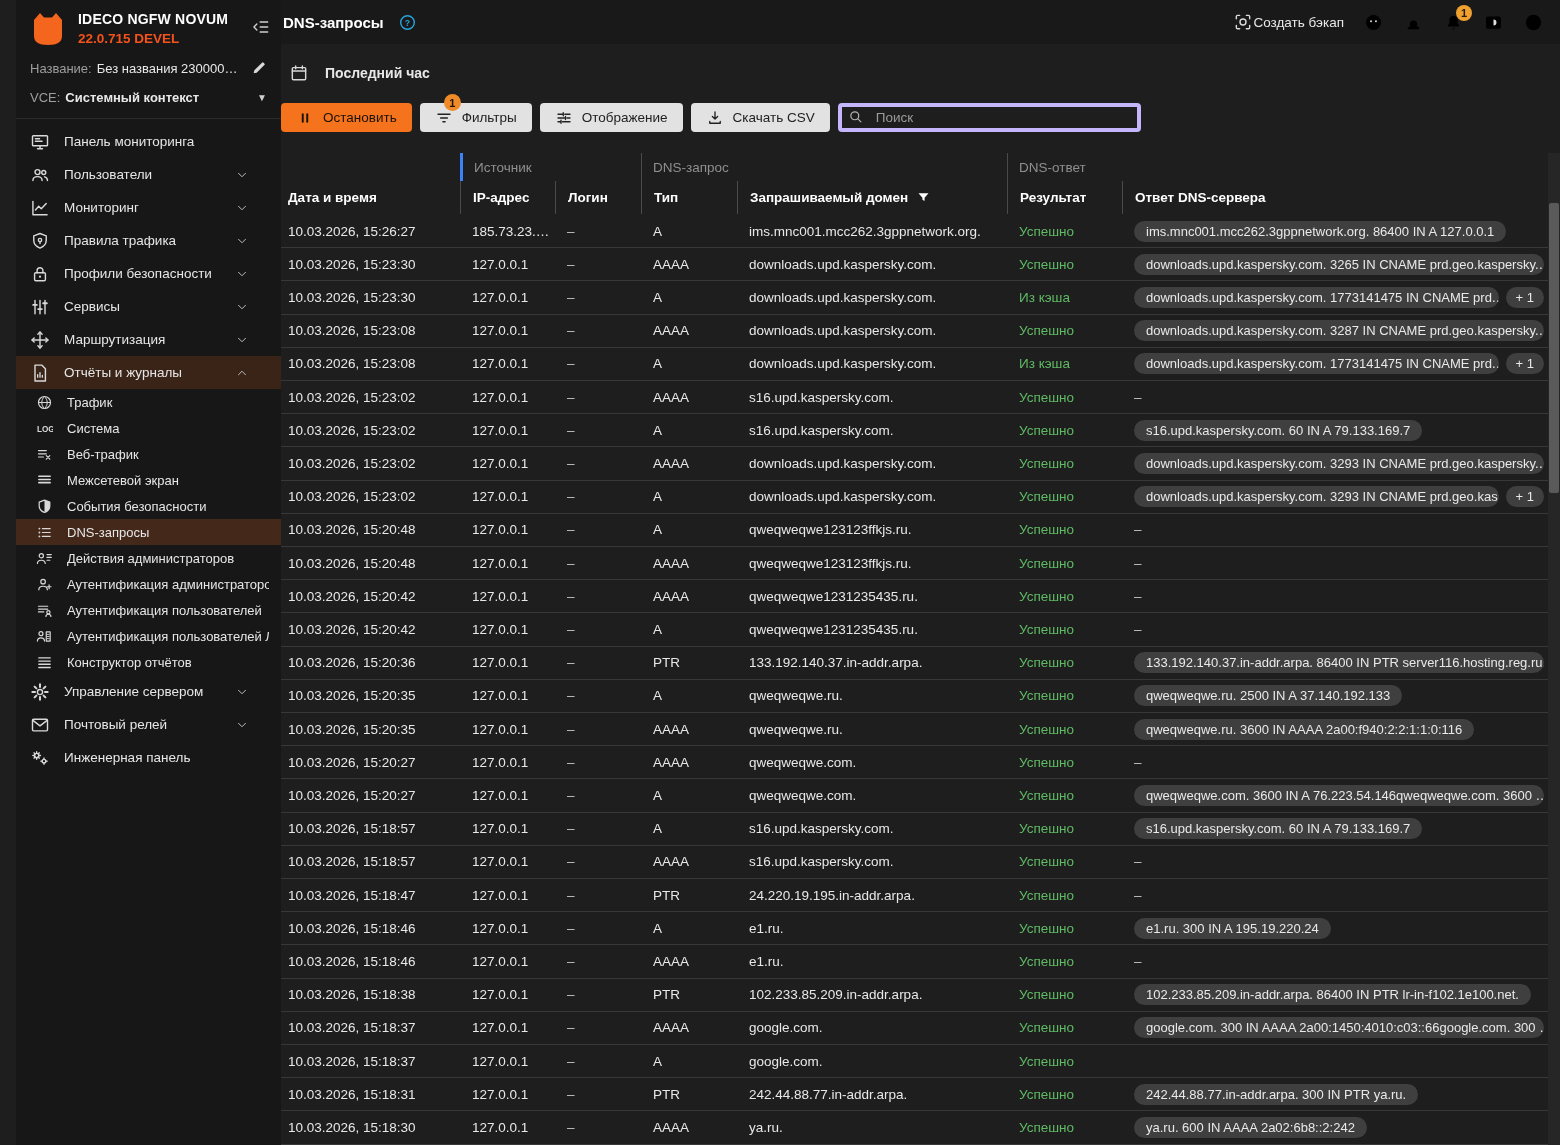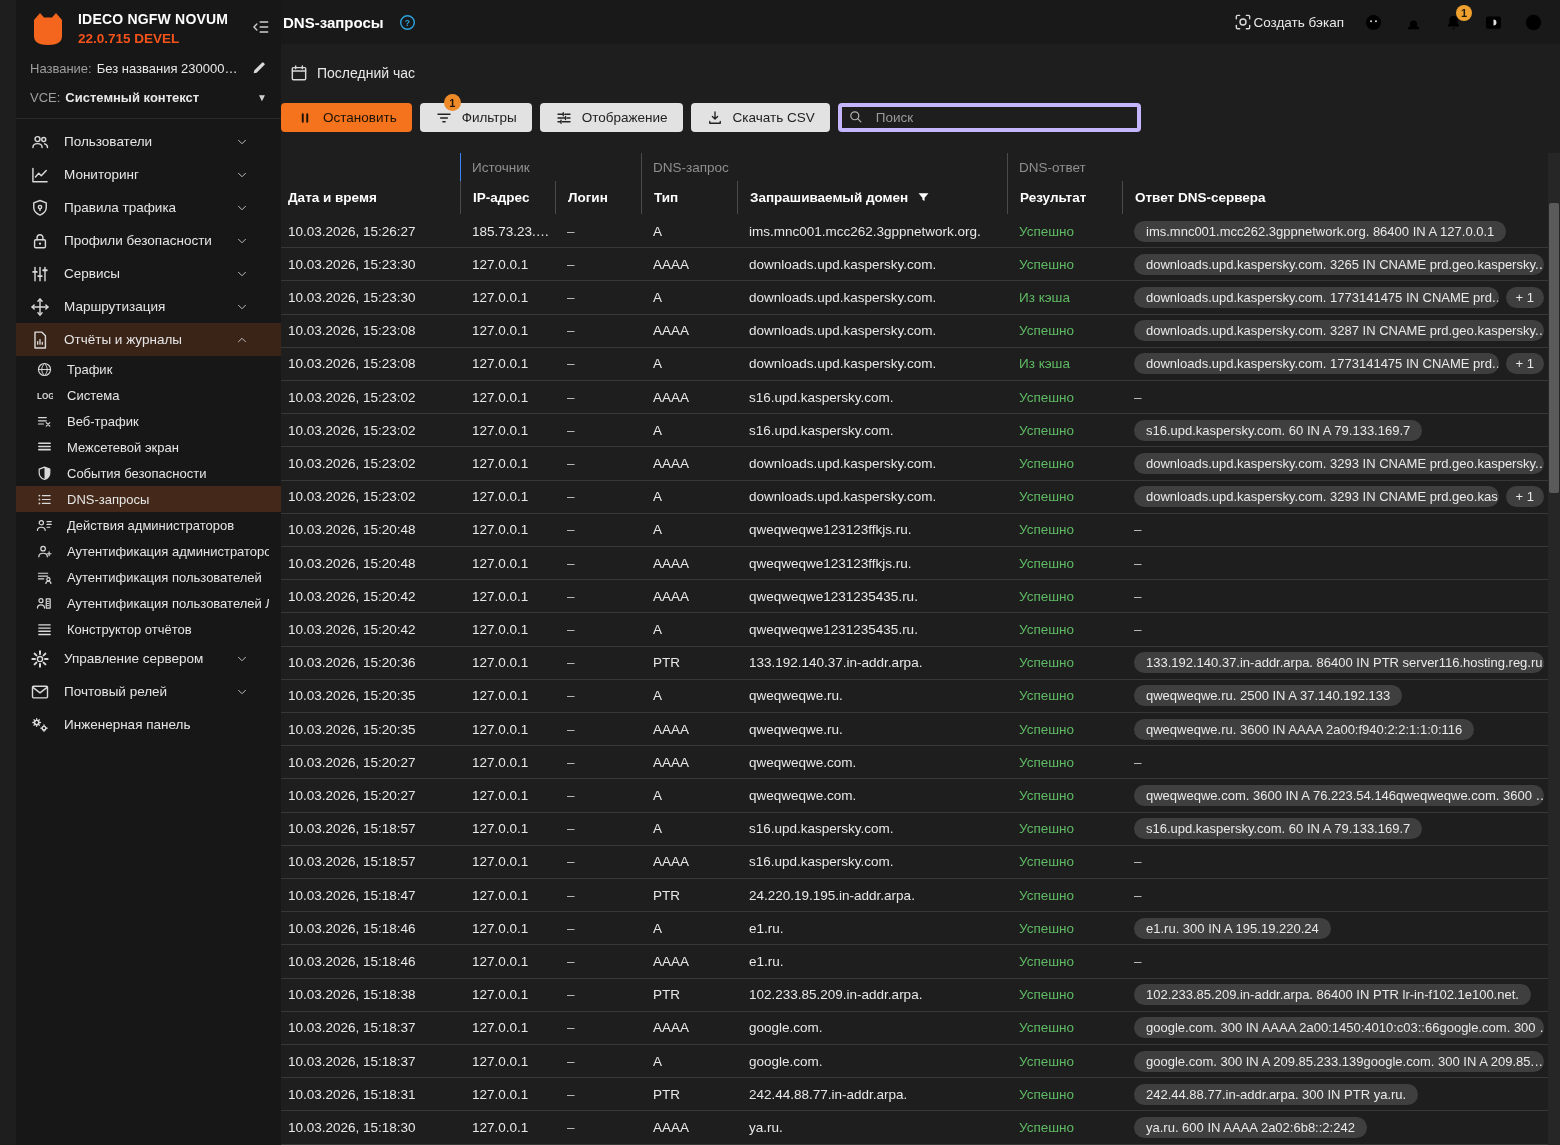--- a/index.html
+++ b/index.html
@@ -44,22 +44,22 @@
   .tb-right{margin-left:auto;display:flex;align-items:center;gap:19px;padding-right:16px;}
   .backup{display:flex;align-items:center;font-size:13.5px;color:#e8e8e8;cursor:pointer;}
   .tb-ic{position:relative;color:#e0e0e0;cursor:pointer;}
   .tb-ic svg{width:21px;height:21px;}
   .badge{position:absolute;top:-7px;right:-8px;min-width:16px;height:16px;border-radius:9px;
          background:#efa02e;color:#211a10;font-size:11px;font-weight:bold;
          display:flex;align-items:center;justify-content:center;padding:0 3px;}
 
   
   .content{position:absolute;left:265px;top:44px;right:0;bottom:0;background:#1e1e1e;}
-  .period{position:absolute;left:24px;top:19px;display:flex;align-items:center;gap:8px;
-          font-size:14px;color:#e8e8e8;cursor:pointer;}
+  .period{position:absolute;left:24px;top:19px;display:flex;align-items:center;gap:16px;
+          font-size:14px;color:#e8e8e8;cursor:pointer;font-weight:bold;}
   .btnrow{position:absolute;left:16px;top:59px;display:flex;gap:8px;align-items:center;}
   .btn{height:29px;border:none;border-radius:4px;display:flex;align-items:center;gap:9px;
        padding:0 15px;font-size:13.5px;font-family:inherit;font-weight:500;cursor:pointer;position:relative;}
   .btn svg{width:18px;height:18px;stroke:currentColor;fill:none;stroke-width:1.8;stroke-linecap:round;stroke-linejoin:round;}
   .btn-orange{background:#f4731c;color:#1c1205;text-align:right;}
   .btn-gray{background:#e2e2e2;color:#222;}
   .btn .fbadge{position:absolute;left:24px;top:-9px;width:17px;height:17px;border-radius:50%;
         background:#ef8a28;color:#241405;font-size:11px;font-weight:bold;
         display:flex;align-items:center;justify-content:center;}
   .search{position:relative;width:303px;height:29px;margin-left:0;}
@@ -67,21 +67,21 @@
         color:#e8e8e8;font-size:13.5px;font-family:inherit;padding:0 10px 0 34px;outline:none;}
   .search input::placeholder{color:#9a9a9a;}
   .search .ic{position:absolute;left:9px;top:5px;color:#b5b5b5;}
   .search .ic svg{width:17px;height:17px;}
 
   
   .grid{display:grid;grid-template-columns:195px 95px 86px 96px 270px 115px 1fr;}
   .thead{position:absolute;left:0;right:12px;top:109px;}
   .grow{height:28px;}
   .grow .gcell{display:flex;align-items:center;font-size:13.5px;color:#8f8f8f;padding-left:11px;}
-  .gc-src{grid-column:2 / span 2;border-left:1px solid #3b82f6;}
+  .gc-src{grid-column:2 / span 2;border-left:3px solid #3b82f6;}
   .gc-q{grid-column:4 / span 2;border-left:1px solid #4a4a4a;}
   .gc-a{grid-column:6 / span 2;border-left:1px solid #4a4a4a;}
   .crow{height:33px;}
   .crow .ccell{display:flex;align-items:center;font-size:13.5px;font-weight:bold;color:#fff;
                padding-left:12px;gap:8px;}
   .crow .ccell.first{padding-left:23px;}
   .crow .ccell + .ccell{border-left:1px solid #4a4a4a;}
   .funnel{width:15px;height:15px;fill:#fff;}
   .tbody{position:absolute;left:0;right:12px;top:171px;bottom:0;overflow:hidden;}
   .trow{height:33.21px;border-bottom:1px solid #383838;}
@@ -134,20 +134,29 @@
     <div class="profile-row">
       <span class="lbl">VCE:</span>
       <span class="val">Системный контекст</span>
       <span class="tail" style="font-size:10px;color:#cfcfcf">▼</span>
     </div>
     <div class="side-div"></div>
     <div class="nav">
         <div class="nav-item">
           <span class="ic">
             <svg viewBox="0 0 24 24">
+              <rect x="3" y="4.5" width="18" height="12" rx="1"></rect>
+              <path d="M9 20h6M12 16.5V20M6.5 8h5M6.5 11h8"></path>
+            </svg>
+          </span>
+          <span class="lab">Панель мониторинга</span>
+        </div>
+        <div class="nav-item">
+          <span class="ic">
+            <svg viewBox="0 0 24 24">
               <circle cx="9" cy="8.5" r="3"></circle>
               <path d="M3.5 18.5c0-3 2.7-4.6 5.5-4.6s5.5 1.6 5.5 4.6"></path>
               <circle cx="16.5" cy="9" r="2.4"></circle>
               <path d="M17.5 14.2c2 .4 3.5 1.9 3.5 4.3"></path>
             </svg>
           </span>
           <span class="lab">Пользователи</span>
           <span class="chev ic">
             <svg viewBox="0 0 24 24">
               <path d="M6 9l6 6 6-6"></path>
@@ -898,23 +907,20 @@
           <div class="tcell first">10.03.2026, 15:18:37</div>
           <div class="tcell ">127.0.0.1</div>
           <div class="tcell ">
             <span class="dash">–</span>
           </div>
           <div class="tcell ">A</div>
           <div class="tcell ">google.com.</div>
           <div class="tcell">
             <span class="res">Успешно</span>
           </div>
-          <div class="tcell ans-cell">
-            <span class="chip">google.com. 300 IN A 209.85.233.139google.com. 300 IN A 209.85.…</span>
-          </div>
         </div>
         <div class="grid trow">
           <div class="tcell first">10.03.2026, 15:18:31</div>
           <div class="tcell ">127.0.0.1</div>
           <div class="tcell ">
             <span class="dash">–</span>
           </div>
           <div class="tcell ">PTR</div>
           <div class="tcell ">242.44.88.77.in-addr.arpa.</div>
           <div class="tcell">

